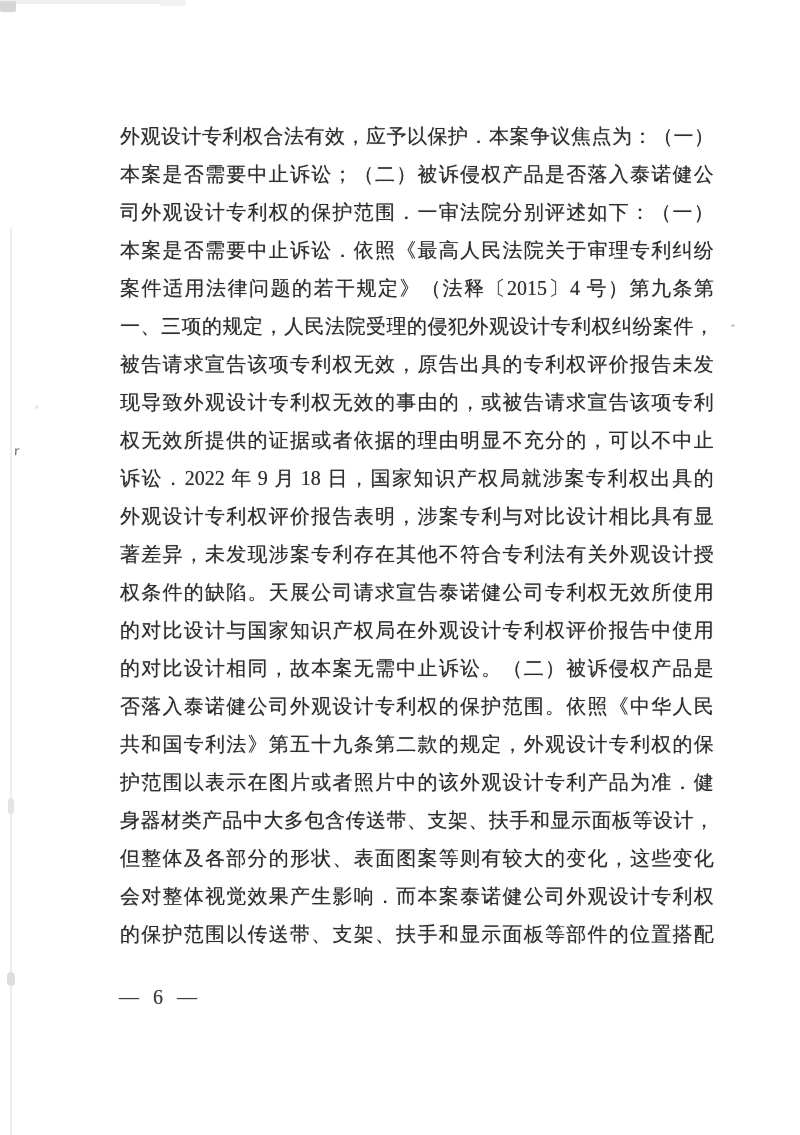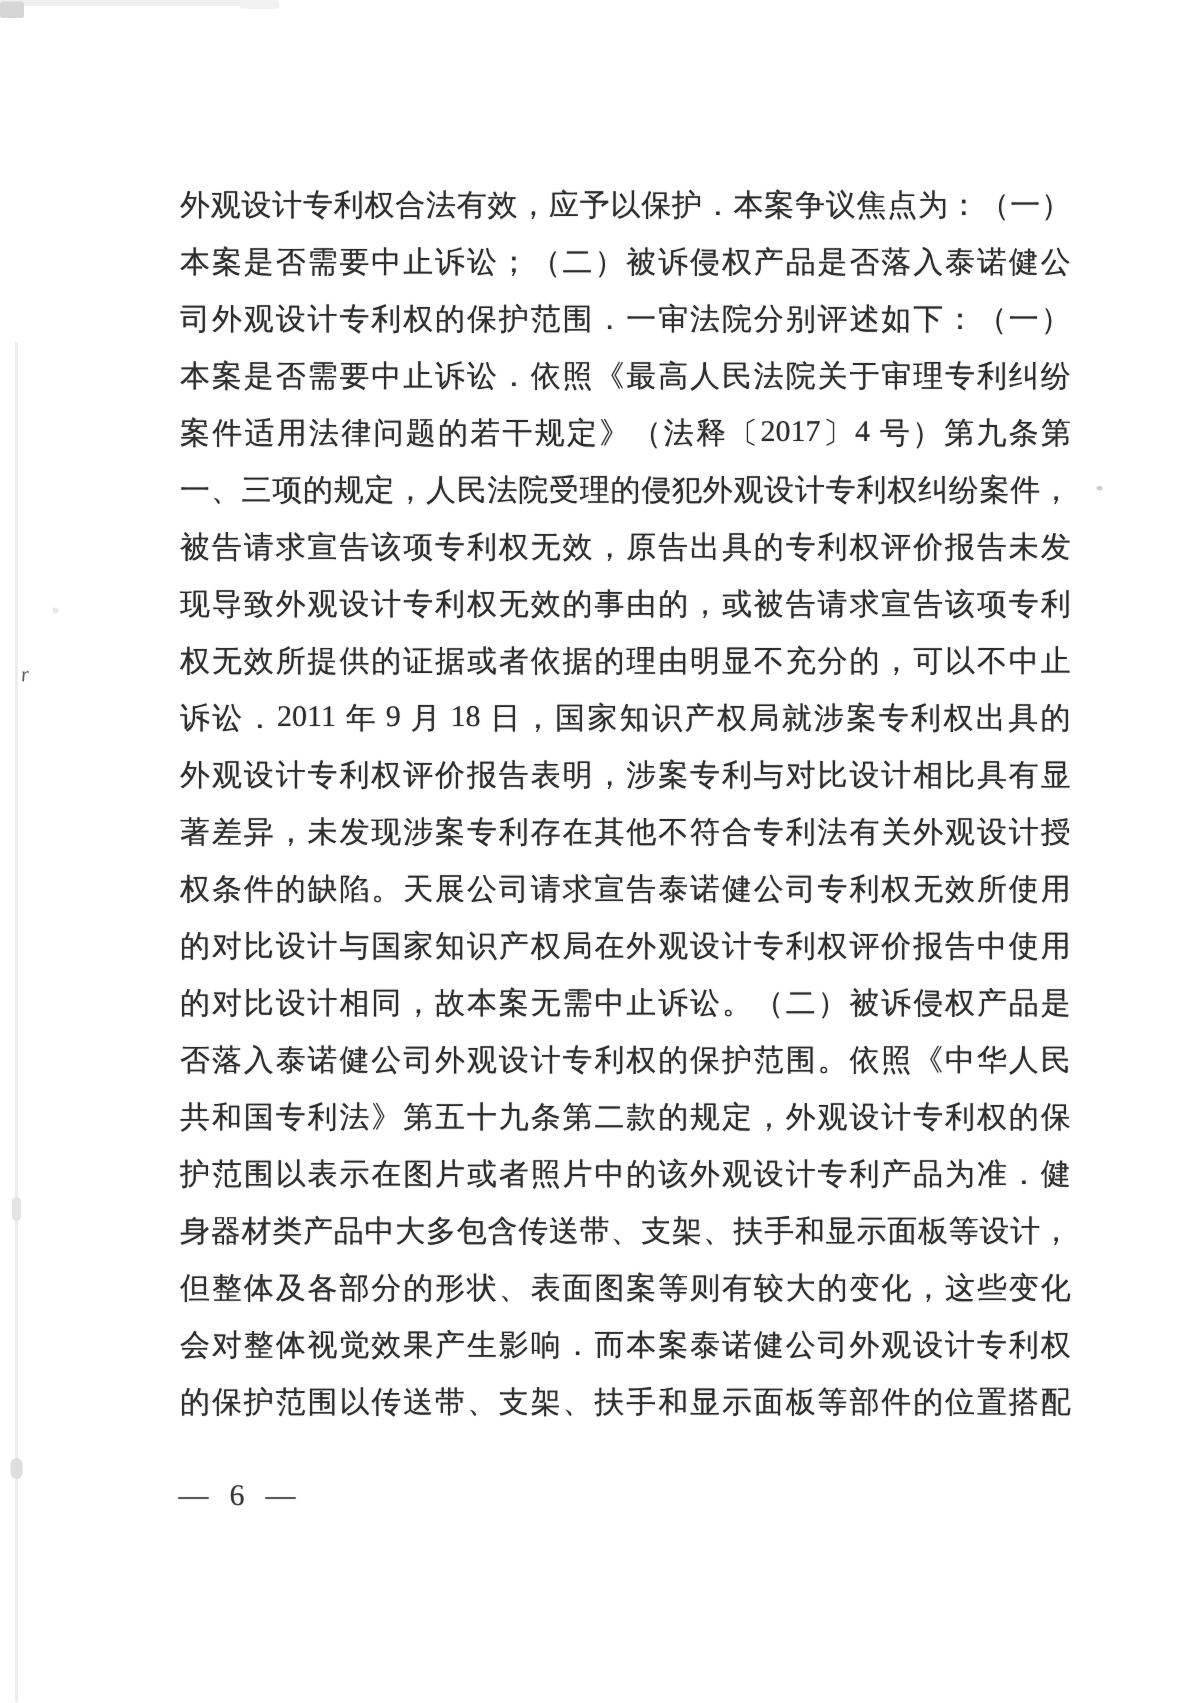--- a/index.html
+++ b/index.html
@@ -201,21 +201,21 @@
       <span>的</span>
       <span>若</span>
       <span>干</span>
       <span>规</span>
       <span>定</span>
       <span>》</span>
       <span>（</span>
       <span>法</span>
       <span>释</span>
       <span>〔</span>
-      <span>2017</span>
+      <span>2015</span>
       <span>〕</span>
       <span>4 </span>
       <span>号</span>
       <span>）</span>
       <span>第</span>
       <span>九</span>
       <span>条</span>
       <span>第</span>
     </div>
   <div class="tline">
@@ -336,21 +336,21 @@
       <span>可</span>
       <span>以</span>
       <span>不</span>
       <span>中</span>
       <span>止</span>
     </div>
   <div class="tline">
       <span>诉</span>
       <span>讼</span>
       <span>．</span>
-      <span>2011 </span>
+      <span>2022 </span>
       <span>年</span>
       <span> 9 </span>
       <span>月</span>
       <span> 18 </span>
       <span>日</span>
       <span>，</span>
       <span>国</span>
       <span>家</span>
       <span>知</span>
       <span>识</span>

